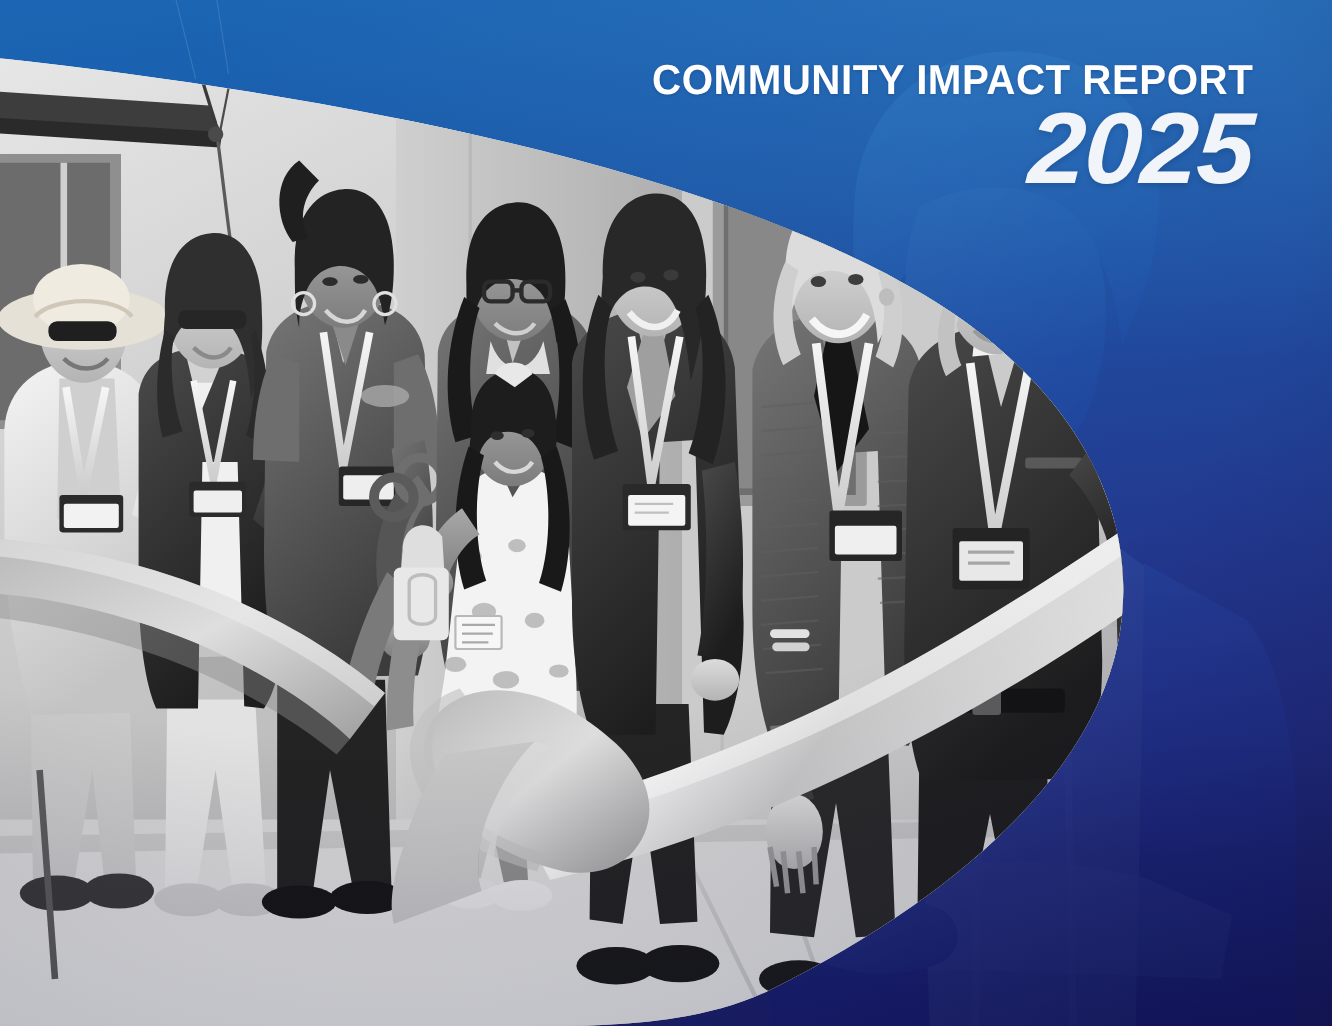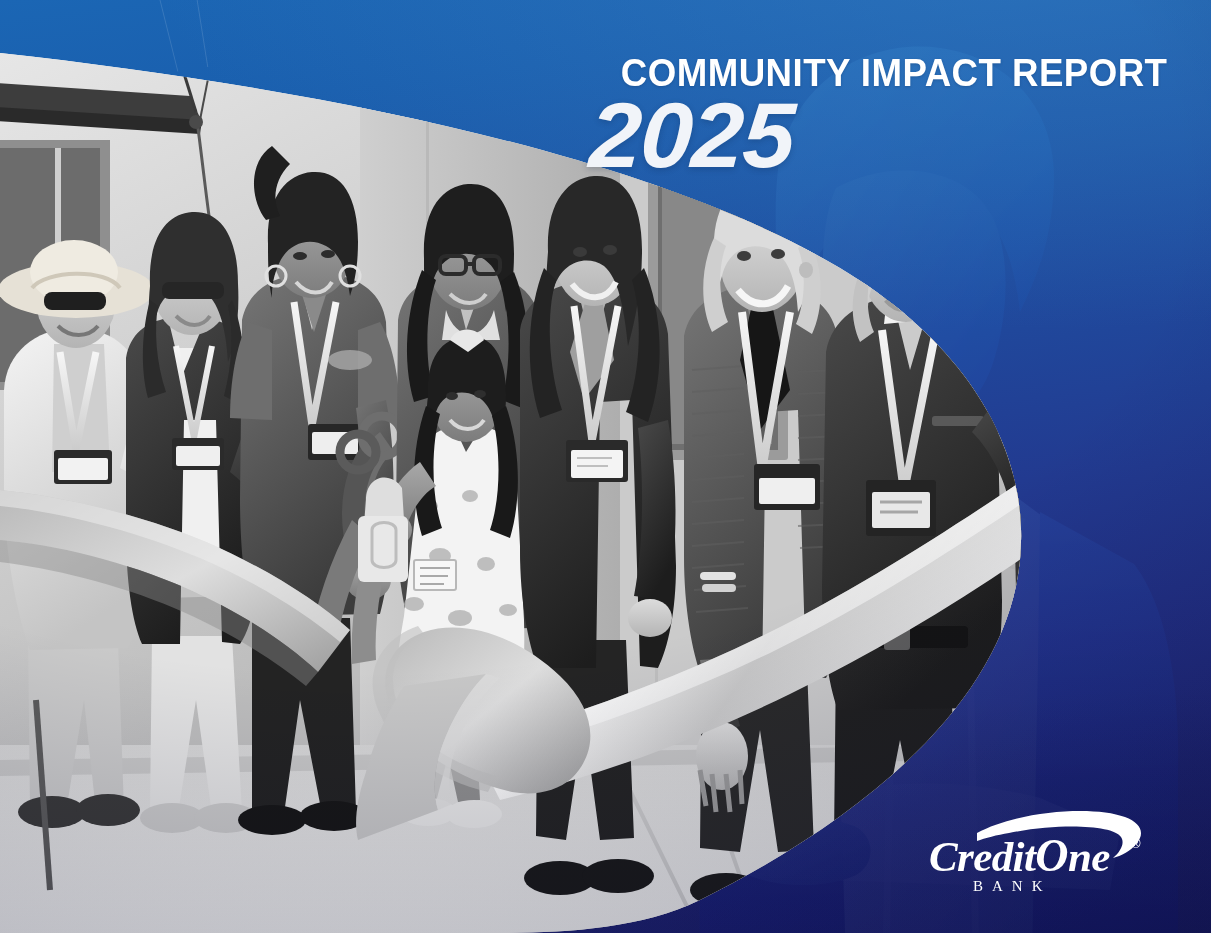--- a/index.html
+++ b/index.html
@@ -58,22 +58,22 @@
 
   
   .photo-lens{
     position:absolute;left:0;top:0;width:1211px;height:933px;
   }
   .photo-lens svg{display:block;width:1211px;height:933px;}
 
   
   .headline{
     position:absolute;
-    right:44px;top:54px;
-    text-align:left;
+    right:72px;top:54px;
+    text-align:right;
     z-index:6;
   }
   .headline .title{
     display:block;
     font-family:"Liberation Sans", sans-serif;
     font-weight:700;
     font-size:38px;
     letter-spacing:.012em;
     line-height:1.02;
     color:#ffffff;
@@ -641,34 +641,14 @@
     </svg>
   </div>
 
   <div class="vignette"></div>
 
   <div class="headline">
     <span class="title">COMMUNITY IMPACT REPORT</span>
     <span class="year">2025</span>
   </div>
 
-  <div class="logo">
-    <svg viewBox="0 0 236 92" preserveAspectRatio="xMidYMid meet">
-
-      <g>
-        <path d="M52 30
-                 C92 8 168 2 200 14
-                 C216 20 220 30 212 40
-                 C206 48 196 53 188 55
-                 C196 48 200 40 196 34
-                 C188 22 134 20 84 30
-                 C72 32 60 35 52 38 Z" fill="#ffffff"></path>
-      </g>
-
-      <text x="4" y="68" font-family="'Liberation Serif', serif" font-size="43" font-weight="700" font-style="italic" fill="#ffffff" letter-spacing="-0.6">Credit<tspan font-size="46">O</tspan>ne</text>
-
-      <text x="206" y="45" font-family="'Liberation Sans', sans-serif" font-size="13" fill="#ffffff">®</text>
-
-      <text x="48" y="88" font-family="'Liberation Serif', serif" font-size="15" font-weight="400" letter-spacing="9" fill="#ffffff">BANK</text>
-    </svg>
-  </div>
 
 </div>
 
 </body></html>

